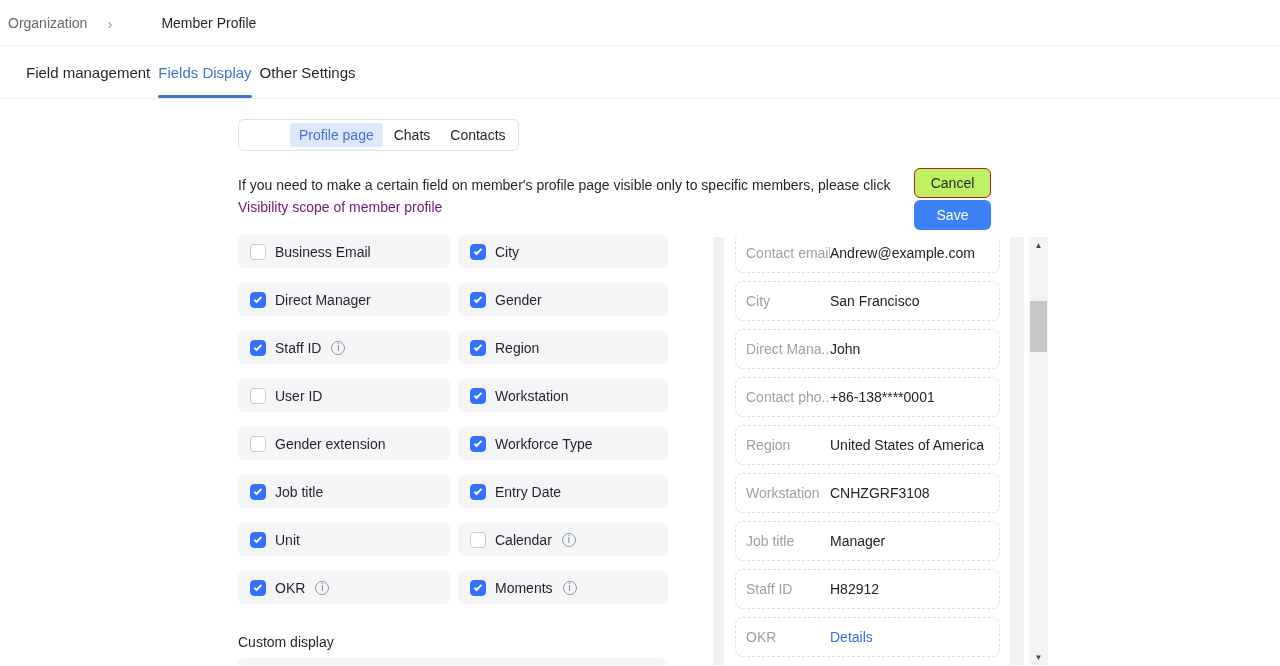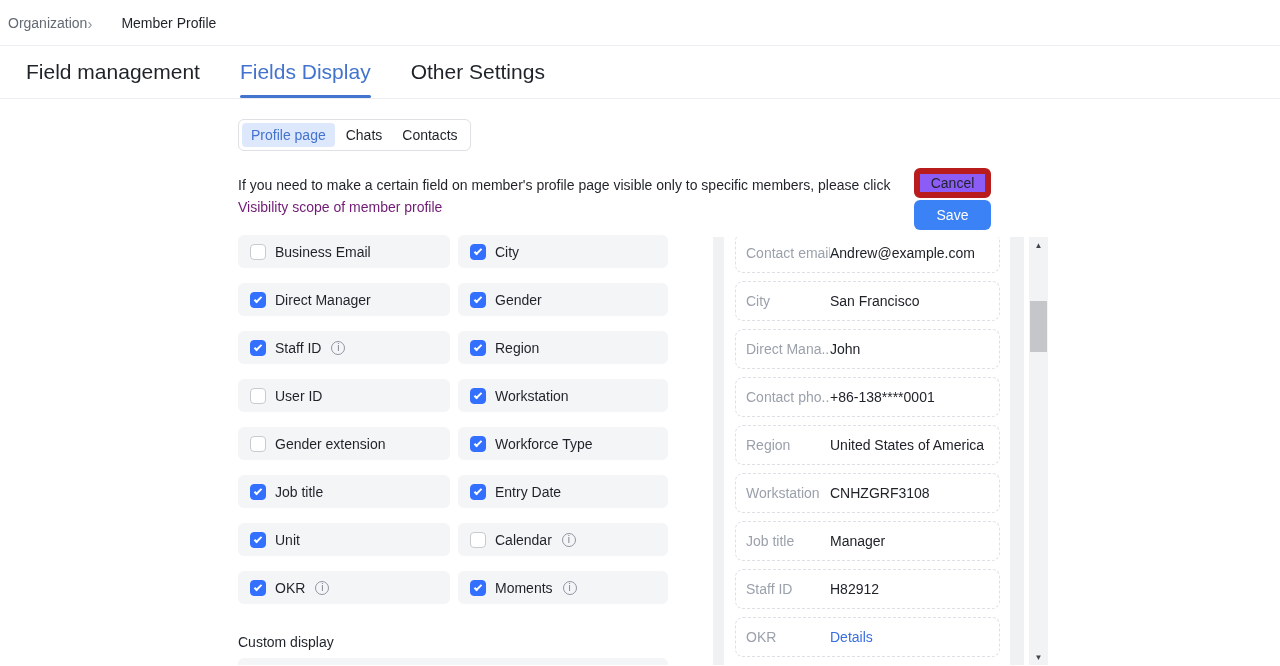--- a/index.html
+++ b/index.html
@@ -4,40 +4,40 @@
 <style>
   * { box-sizing: border-box; }
   html,body { margin:0; padding:0; }
   body {
     width:1280px; height:666px; overflow:hidden;
     background:#ffffff; color:#1f2329;
     font-family:"Liberation Sans", sans-serif; font-size:14px;
   }
   
   .topbar { height:46px; border-bottom:1px solid #ebedf0; display:flex; align-items:center; padding:0 8px; }
-  .crumb { display:flex; align-items:flex-end; gap:0; font-size:14px; }
+  .crumb { display:flex; align-items:flex-end; gap:20px; font-size:14px; }
   .crumb-parent { color:#646a73; cursor:pointer; }
   .crumb-sep { color:#8f959e; font-size:15px; line-height:1; }
   .crumb-current { color:#1f2329;margin-left:29px; }
   
-  .tabbar { height:53px; border-bottom:1px solid #ebedf0; display:flex; align-items:stretch; padding:0 26px; gap:40px; font-size:21px; }
+  .tabbar { height:53px; border-bottom:1px solid #ebedf0; display:flex; align-items:stretch; padding:0 26px; gap:8px; font-size:15px; }
   .tab { position:relative; display:flex; align-items:center; cursor:pointer; color:#1f2329; }
   .tab.active { color:#4273cf; }
   .tab .underline { display:none; position:absolute; bottom:0; left:0; right:0; height:3px; border-radius:2px; background:#4273cf; }
   .tab.active .underline { display:block; }
   
   .content { position:relative; height:566px; }
   .subtabs { position:absolute; left:238px; top:20px; display:inline-flex; align-items:center; border:1px solid #dee0e3; border-radius:6px; padding:3px; gap:2px; font-size:14px; background:#fff; }
   .subtab { padding:4px 9px; border-radius:4px; cursor:pointer; color:#1f2329; }
-  .subtab.active { background:#dee8fc; color:#4273cf; }
+  .subtab.active { background:#dee8fc; color:#4273cf;margin-left:48px; }
   .desc { position:absolute; left:238px; top:76px; width:660px; font-size:14px; line-height:21px; color:#1f2329; }
   .desc .link { color:#701a75; cursor:pointer; display:inline-block; margin-top:1px; text-decoration:none; }
   .actions { position:absolute; left:914px; top:69px; display:flex; flex-direction:column; gap:2px; }
   .actions button { width:77px; height:30px; border-radius:6px; font-size:14px; font-family:inherit; cursor:pointer; }
-  .btn-cancel { background:#8b5cf6; border:6px solid #b91c1c; color:#1f2329; }
+  .btn-cancel { background:#bef264; border:1px solid #b91c1c; color:#1f2329; }
   .btn-save { background:#3b82f6; border:none; color:#fff; }
   
   .fields-grid { position:absolute; left:238px; top:136px; display:grid; grid-template-columns:212px 210px; grid-template-rows:repeat(8,33px); grid-auto-flow:column; column-gap:8px; row-gap:15px; }
   .field-row { background:#f4f5f7; border-radius:6px; display:flex; align-items:center; padding:0 12px; gap:9px; font-size:14px; cursor:pointer; }
   .checkbox { width:16px; height:16px; border-radius:4px; background:#fff; border:1px solid #c8cbd0; display:flex; align-items:center; justify-content:center; flex:none; }
   .checkbox.checked { background:#3370ff; border-color:#3370ff; }
   .check { display:none; width:8px; height:4px; border-left:2px solid #fff; border-bottom:2px solid #fff; transform:rotate(-45deg); margin-top:-2px; }
   .checkbox.checked .check { display:block; }
   .info { width:14px; height:14px; border:1px solid #9096a0; border-radius:50%; color:#7a808a; font-size:10px; line-height:1; display:inline-flex; align-items:center; justify-content:center; flex:none; margin-left:1px; }
   .custom-label { position:absolute; left:238px; top:535px; font-size:14px; color:#1f2329; }

